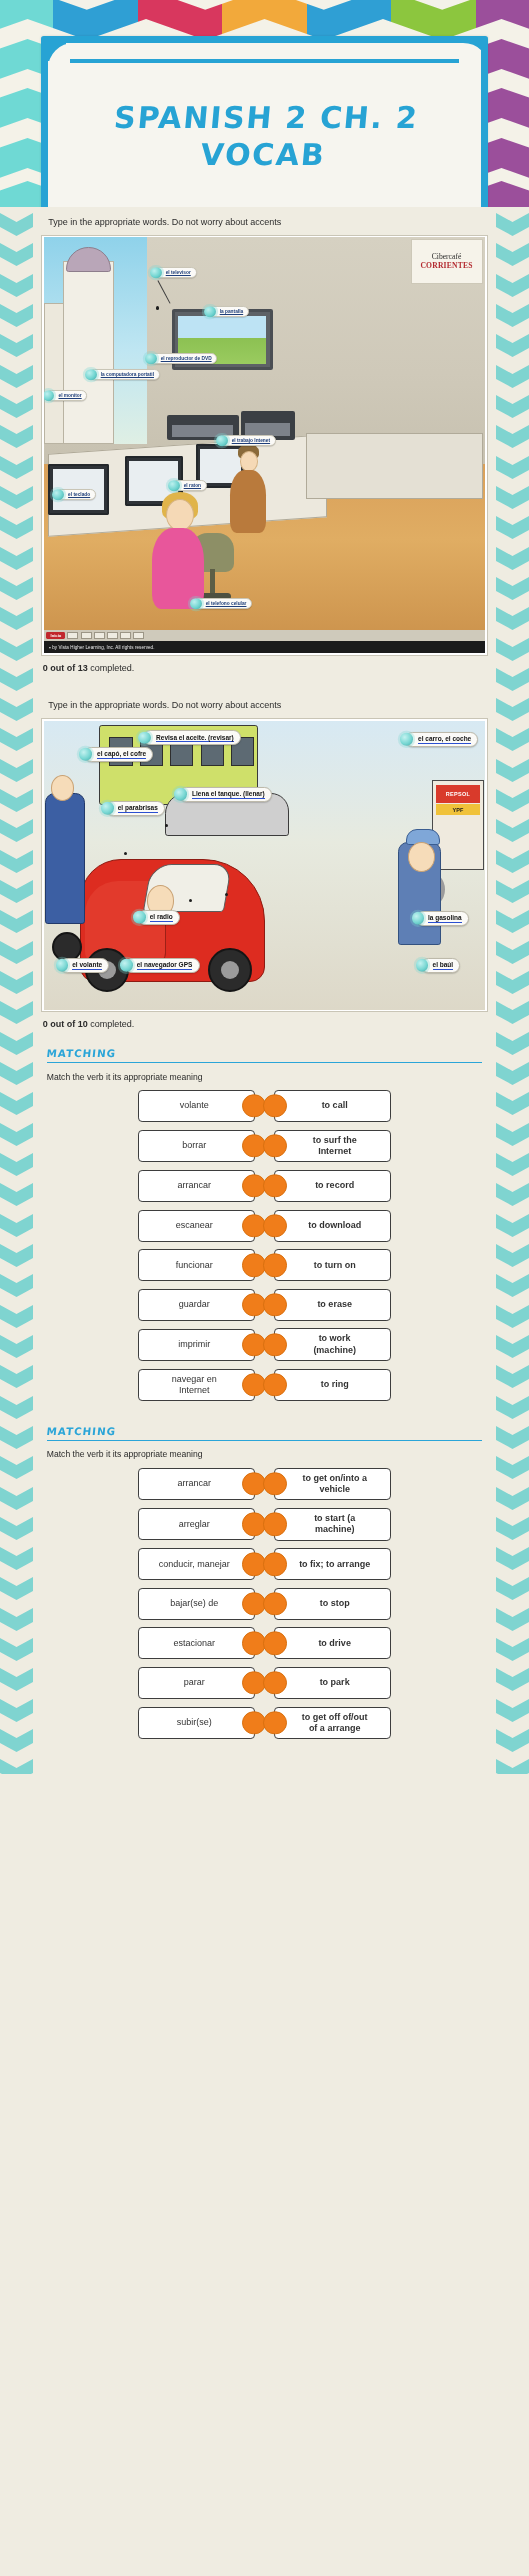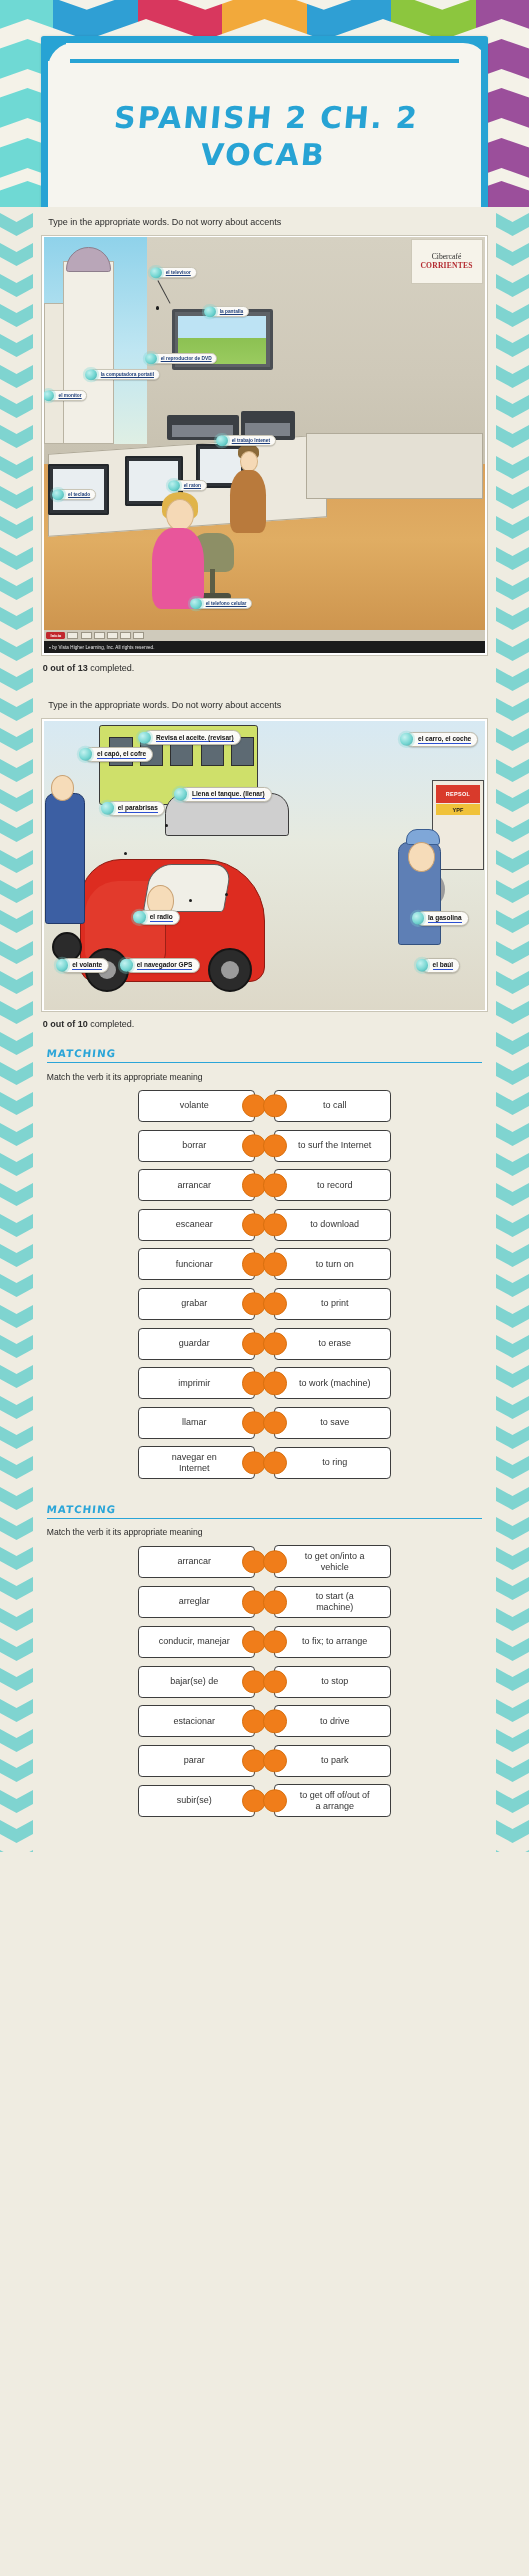--- a/index.html
+++ b/index.html
@@ -263,21 +263,21 @@
     font-size:9px; color:#333; text-align:center; padding:4.1px 20.7px;
     line-height:1.25;
   }
   .opt.left .knob { position:absolute; right:-11.7px; }
   .opt.right .knob { position:absolute; left:-11.7px; }
   .knob {
     width:23.4px; height:23.4px; border-radius:50%;
     background:#f07d1a; border:0.7px solid #d9700f;
     top:50%; transform:translateY(-50%);
   }
-  .opt.right { padding:4.1px 18px 4.1px 22px; }
+  .opt.right { padding:4.1px 18px 4.1px 22px;font-weight:bold; }
   .opt.left  { padding:4.1px 22px 4.1px 18px; }
 </style>
 </head>
 <body>
 
 <div class="banner">
 
   <div class="bandwrap" style="top:-11px;">
     <div class="maskzig">
       <i style="background:#6fd9d4"></i>
@@ -704,56 +704,36 @@
               <span>funcionar</span>
               <span class="knob"></span>
             </div>
             <div class="opt right">
               <span class="knob"></span>
               <span>to turn on</span>
             </div>
           </div>
           <div class="pair-row">
             <div class="opt left">
-              <span>grabar</span>
-              <span class="knob"></span>
-            </div>
-            <div class="opt right">
-              <span class="knob"></span>
-              <span>to print</span>
-            </div>
-          </div>
-          <div class="pair-row">
-            <div class="opt left">
               <span>guardar</span>
               <span class="knob"></span>
             </div>
             <div class="opt right">
               <span class="knob"></span>
               <span>to erase</span>
             </div>
           </div>
           <div class="pair-row">
             <div class="opt left">
               <span>imprimir</span>
               <span class="knob"></span>
             </div>
             <div class="opt right">
               <span class="knob"></span>
               <span>to work (machine)</span>
-            </div>
-          </div>
-          <div class="pair-row">
-            <div class="opt left">
-              <span>llamar</span>
-              <span class="knob"></span>
-            </div>
-            <div class="opt right">
-              <span class="knob"></span>
-              <span>to save</span>
             </div>
           </div>
           <div class="pair-row">
             <div class="opt left">
               <span>navegar en Internet</span>
               <span class="knob"></span>
             </div>
             <div class="opt right">
               <span class="knob"></span>
               <span>to ring</span>

